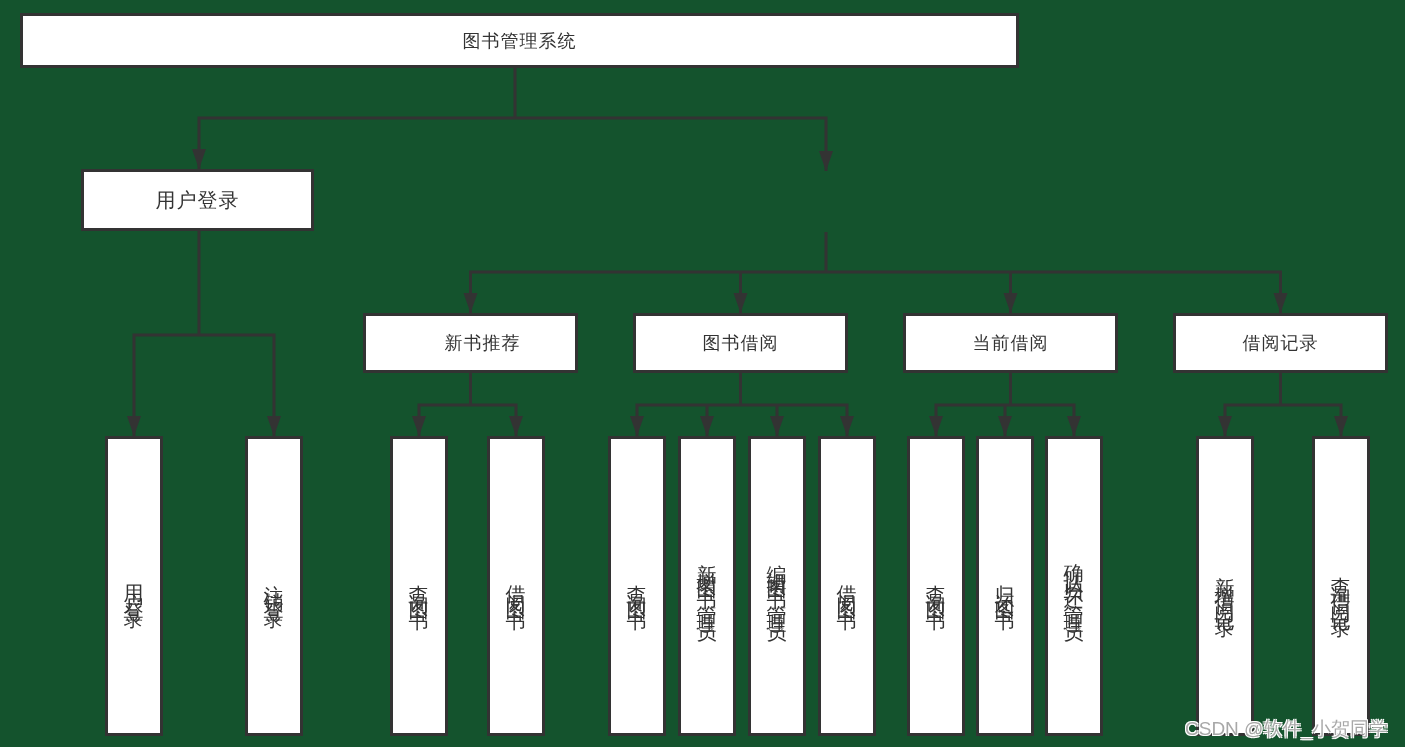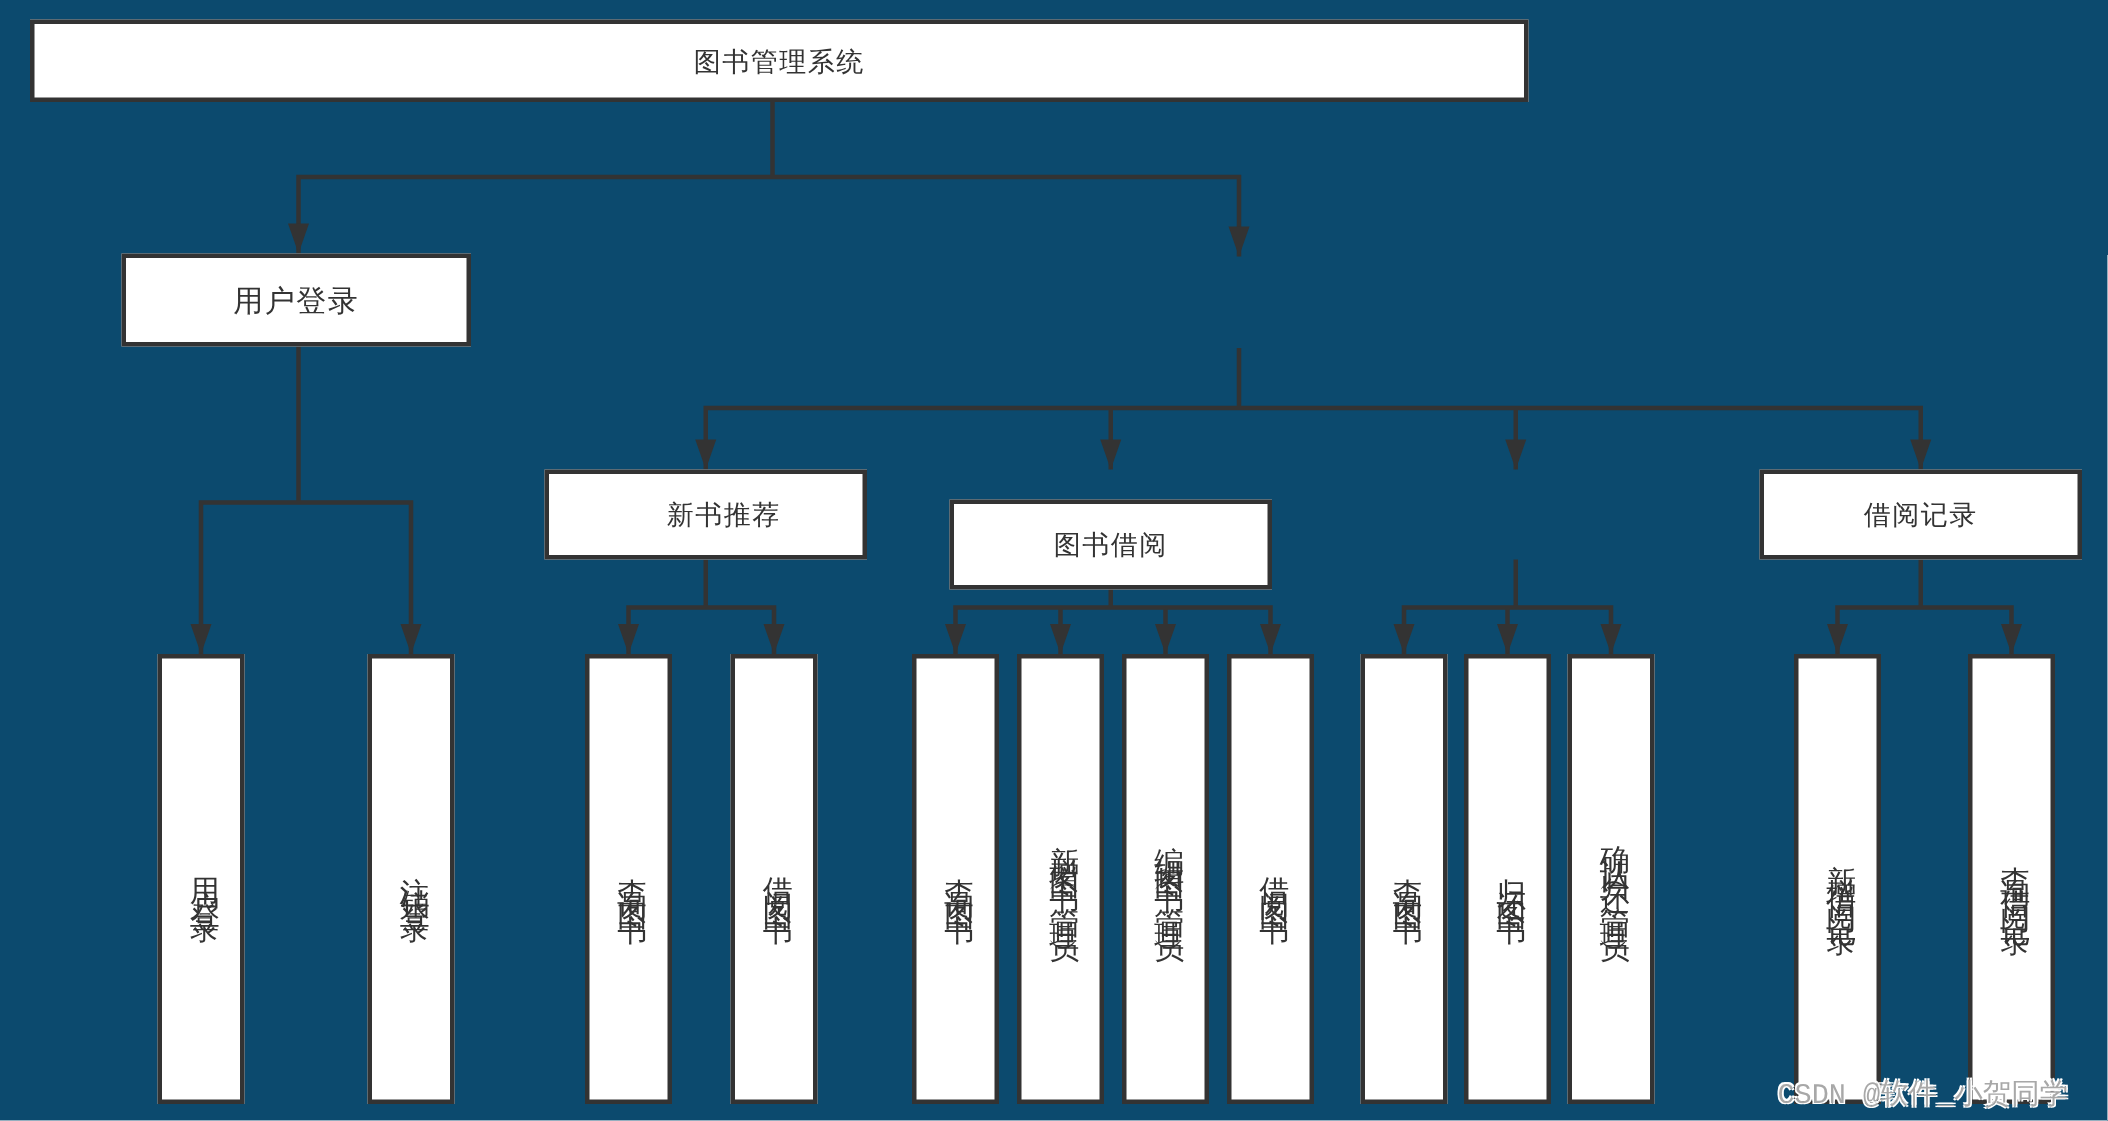--- a/index.html
+++ b/index.html
@@ -1,18 +1,18 @@
 <!DOCTYPE html>
 <html><head>
 <meta charset="utf-8">
 <style>
   html,body { margin:0; padding:0; background:#ffffff; }
   #stage {
-    position:relative; width:1405px; height:747px; background:#0c4a6e;
-    font-family:Liberation Mono, monospace; color:#333;
+    position:relative; width:1405px; height:747px; background:#14532d;
+    font-family:Liberation Sans, sans-serif; color:#333;
     overflow:hidden;
   }
   #edges { position:absolute; left:0; top:0; }
   .hbox {
     position:absolute; box-sizing:border-box;
     border:3px solid #333333; background:#ffffff;
     display:flex; align-items:center; justify-content:center;
     color:#333333; letter-spacing:1px; white-space:nowrap;
   }
   .vbox {
@@ -26,21 +26,21 @@
     font-size:20px; line-height:1; letter-spacing:0.42em;
   }
   
   #b-root { left:20px;  top:13px;  width:999px; height:55px; font-size:18px; }
   
   #b-user { left:81px;  top:169px; width:233px; height:62px; font-size:20px; }
   #b-mgmt { left:712px; top:171px; width:227px; height:61px; font-size:20px; }
   
   .l3 { top:313px; width:215px; height:60px; font-size:18px; }
   #b-nbr { left:363px;padding-left:24px; }
-  #b-bbw { left:633px;margin-top:20px; }
+  #b-bbw { left:633px; }
   #b-cbw { left:903px; }
   #b-brc { left:1173px; }
   
   #l-ul1 { left:105px; }  #l-ul2 { left:245px; }
   #l-nb1 { left:390px; }  #l-nb2 { left:487px; }
   #l-bb1 { left:608px; }  #l-bb2 { left:678px; }
   #l-bb3 { left:748px; }  #l-bb4 { left:818px; }
   #l-cb1 { left:907px; }  #l-cb2 { left:976px; }
   #l-cb3 { left:1045px; }
   #l-br1 { left:1196px; } #l-br2 { left:1312px; }
@@ -87,20 +87,21 @@
       <path d="M1341 436 l-7 -20 h14 z"></path>
     </g>
   </svg>
 
   <div id="b-root" class="hbox">图书管理系统</div>
 
   <div id="b-user" class="hbox">用户登录</div>
 
   <div id="b-nbr" class="hbox l3">新书推荐</div>
   <div id="b-bbw" class="hbox l3">图书借阅</div>
+  <div id="b-cbw" class="hbox l3">当前借阅</div>
   <div id="b-brc" class="hbox l3">借阅记录</div>
 
   <div id="l-ul1" class="vbox">
     <span class="vtext">用户登录</span>
   </div>
   <div id="l-ul2" class="vbox">
     <span class="vtext">注销登录</span>
   </div>
 
   <div id="l-nb1" class="vbox">

